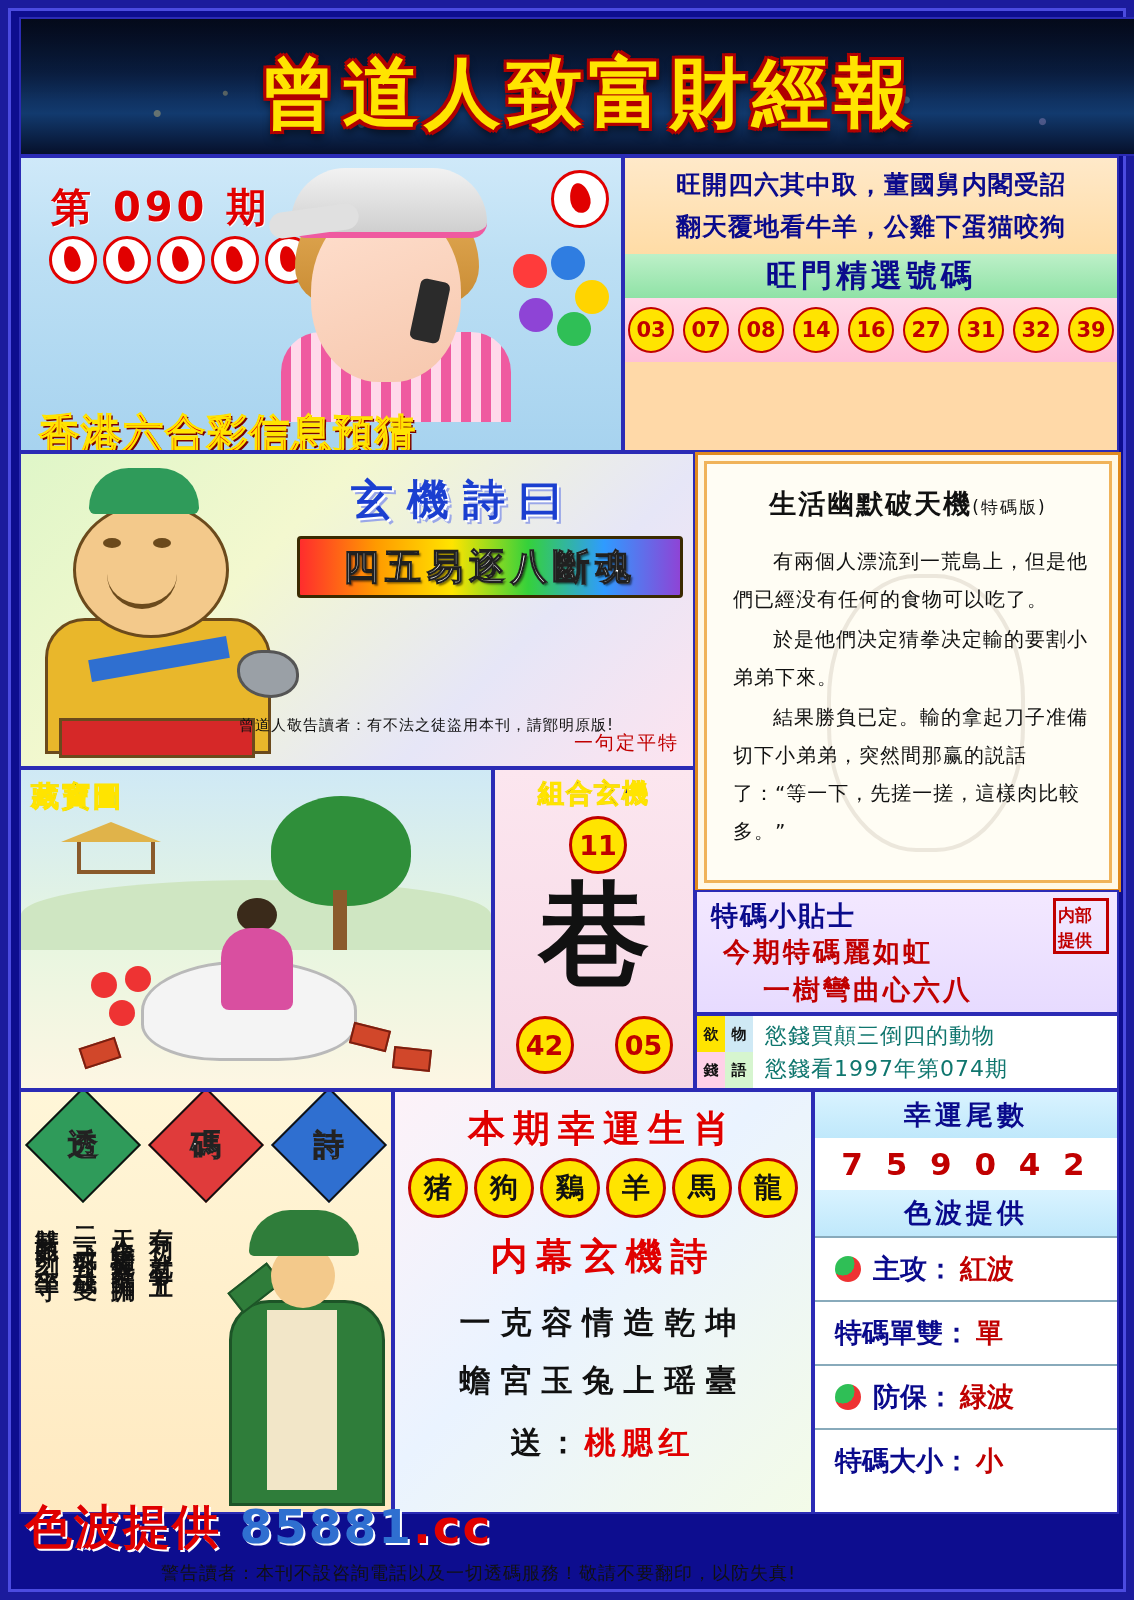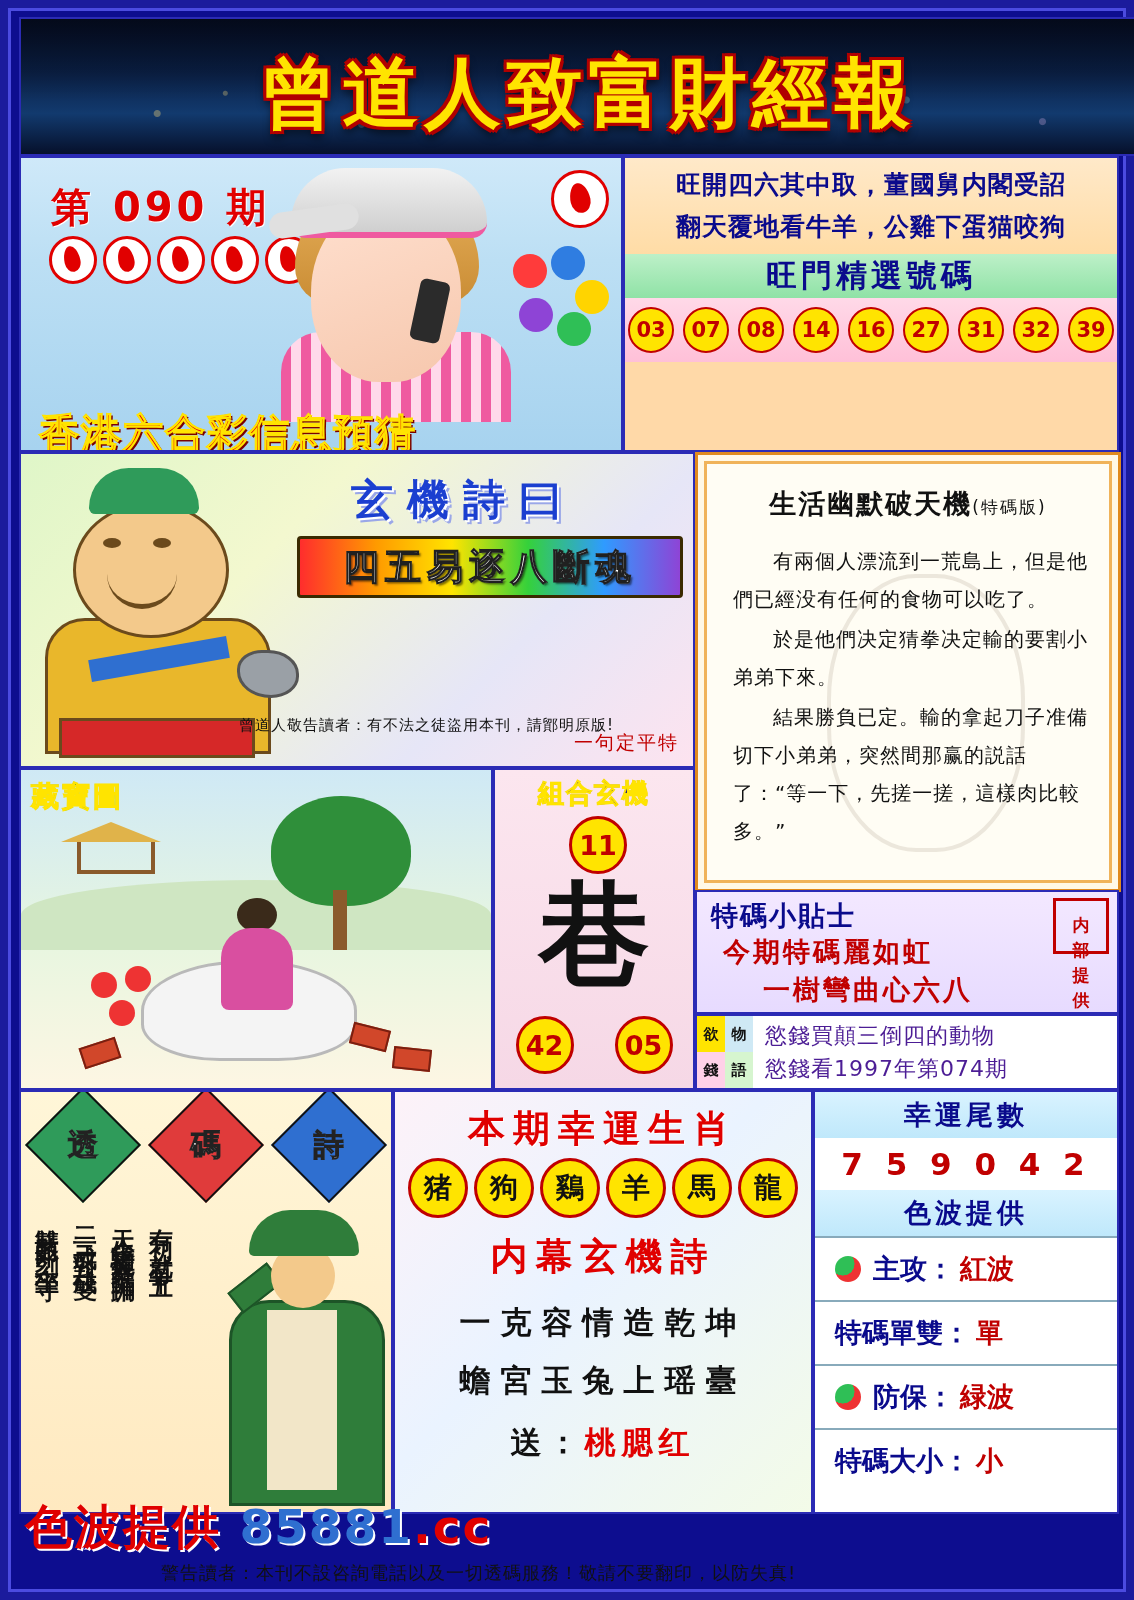--- a/index.html
+++ b/index.html
@@ -134,29 +134,29 @@
   .combo-big{position:absolute;left:0;right:0;top:108px;text-align:center;font-size:112px;font-weight:bold;color:#111;line-height:112px;}
   .combo-bot{position:absolute;left:0;right:0;bottom:14px;display:flex;justify-content:space-around;}
 
   
   .tips{position:absolute;left:684px;top:879px;width:420px;height:120px;border:2px solid #2b2bb5;
      background:linear-gradient(180deg,#f3e8ff,#e7dbff);overflow:hidden;}
   .tips-t{position:absolute;left:14px;top:6px;font-size:27px;font-weight:bold;color:#0a0a8c;letter-spacing:2px;}
   .tips-l1{position:absolute;left:26px;top:42px;font-size:27px;font-weight:bold;color:#c00000;letter-spacing:3px;}
   .tips-l2{position:absolute;left:66px;top:80px;font-size:27px;font-weight:bold;color:#c00000;letter-spacing:3px;}
   .stamp{position:absolute;right:8px;top:6px;width:56px;height:56px;border:3px solid #c00000;color:#c00000;
-     font-size:17px;font-weight:bold;line-height:25px;text-align:center;padding:12px;box-sizing:border-box;}
+     font-size:17px;font-weight:bold;line-height:25px;text-align:left;padding:2px;box-sizing:border-box;}
 
   
   .money{position:absolute;left:684px;top:1003px;width:420px;height:72px;border:2px solid #2b2bb5;background:#fff;display:flex;}
   .money-tag{width:56px;display:grid;grid-template-columns:1fr 1fr;font-size:15px;font-weight:bold;color:#111;}
   .money-tag div{display:flex;align-items:center;justify-content:center;}
   .mt1{background:#ffe400}.mt2{background:#cfe9f5}.mt3{background:#ffd1e8}.mt4{background:#d6f5cf}
   .money-lines{flex:1;display:flex;flex-direction:column;justify-content:center;padding-left:12px;}
-  .money-lines div{font-size:22px;color:#4c1d95;letter-spacing:1px;line-height:33px;}
+  .money-lines div{font-size:22px;color:#0f766e;letter-spacing:1px;line-height:33px;}
 
   
   .bl{position:absolute;left:8px;top:1079px;width:370px;height:420px;border:2px solid #2b2bb5;
      background:linear-gradient(180deg,#fff6d8,#ffe9c0);overflow:hidden;}
   .bl-dias{position:absolute;left:0;right:0;top:12px;display:flex;justify-content:space-around;}
   .dia{width:78px;height:78px;transform:rotate(45deg);display:flex;align-items:center;justify-content:center;border:2px solid #111;}
   .dia span{transform:rotate(-45deg);font-size:30px;font-weight:bold;color:#fff;-webkit-text-stroke:1px #222;}
   .d1{background:#2f9b5a}.d2{background:#e03b3b}.d3{background:#2f6fd0}
   .bl-cols{position:absolute;left:10px;top:118px;display:flex;flex-direction:row-reverse;gap:6px;}
   .vcol{writing-mode:vertical-rl;text-orientation:upright;font-size:24px;font-weight:bold;color:#111;letter-spacing:8px;height:290px;}

